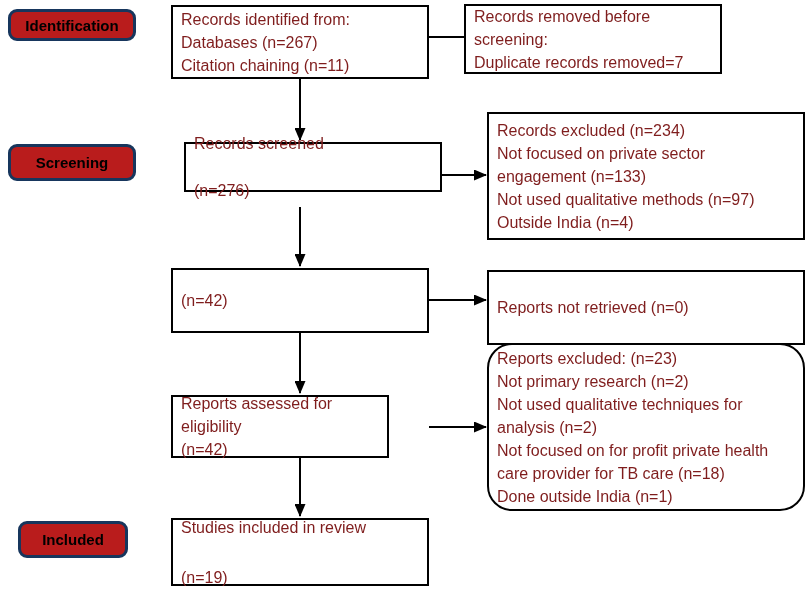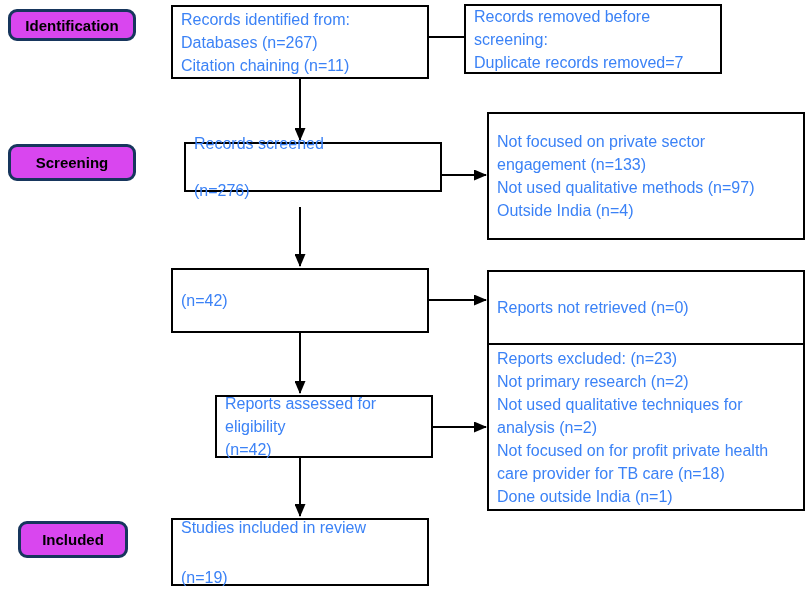--- a/index.html
+++ b/index.html
@@ -25,48 +25,48 @@
     position: absolute;
     box-sizing: border-box;
     background: #ffffff;
     border: 2px solid #000000;
     display: flex;
     flex-direction: column;
     justify-content: center;
     padding: 4px 8px;
     font-size: 16px;
     line-height: 23px;
-    color: #3b82f6;
+    color: #7f1d1d;
     text-align: left;
   }
   .box .line { white-space: normal; }
   .stage {
     position: absolute;
     box-sizing: border-box;
-    background: #d946ef;
+    background: #b91c1c;
     border: 3px solid #17365d;
     border-radius: 9px;
     display: flex;
     align-items: center;
     justify-content: center;
     font-size: 15px;
     font-weight: bold;
     color: #000000;
   }
   
   #box-identified        { left: 171px; top: 5px;   width: 258px; height: 74px; }
   #box-screened          { left: 184px; top: 142px; width: 258px; height: 50px; gap: 24px; }
   #box-sought            { left: 171px; top: 268px; width: 258px; height: 65px; }
-  #box-assessed          { left: 171px; top: 395px; width: 218px; height: 63px; margin-left: 44px; }
+  #box-assessed          { left: 171px; top: 395px; width: 218px; height: 63px; }
   #box-included          { left: 171px; top: 518px; width: 258px; height: 68px; gap: 27px; }
   
   #box-removed           { left: 464px; top: 4px;   width: 258px; height: 70px; }
   #box-excluded-screen   { left: 487px; top: 112px; width: 318px; height: 128px; }
   #box-not-retrieved     { left: 487px; top: 270px; width: 318px; height: 75px; }
-  #box-excluded-elig     { left: 487px; top: 343px; width: 318px; height: 168px; }
+  #box-excluded-elig     { left: 487px; top: 343px; width: 318px; height: 168px; border-radius: 25px; }
   
   #stage-identification  { left: 8px;  top: 9px;   width: 128px; height: 32px; }
   #stage-screening       { left: 8px;  top: 144px; width: 128px; height: 37px; }
   #stage-included        { left: 18px; top: 521px; width: 110px; height: 37px; }
 </style>
 </head>
 <body>
 
 <div class="canvas">
 
@@ -120,20 +120,21 @@
     <div class="line">Studies included in review</div>
     <div class="line">(n=19)</div>
   </div>
 
   <div class="box" id="box-removed">
     <div class="line">Records removed before screening:</div>
     <div class="line">Duplicate records removed=7</div>
   </div>
 
   <div class="box" id="box-excluded-screen">
+    <div class="line">Records excluded (n=234)</div>
     <div class="line">Not focused on private sector engagement (n=133)</div>
     <div class="line">Not used qualitative methods (n=97)</div>
     <div class="line">Outside India (n=4)</div>
   </div>
 
   <div class="box" id="box-not-retrieved">
     <div class="line">Reports not retrieved (n=0)</div>
   </div>
 
   <div class="box" id="box-excluded-elig">

